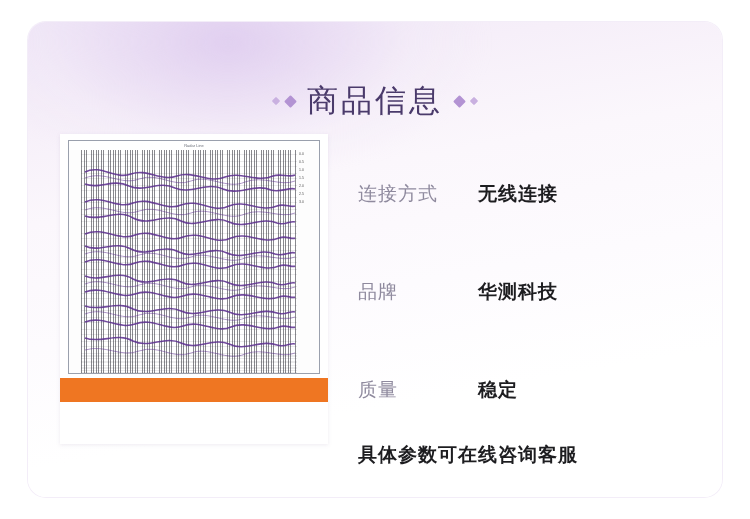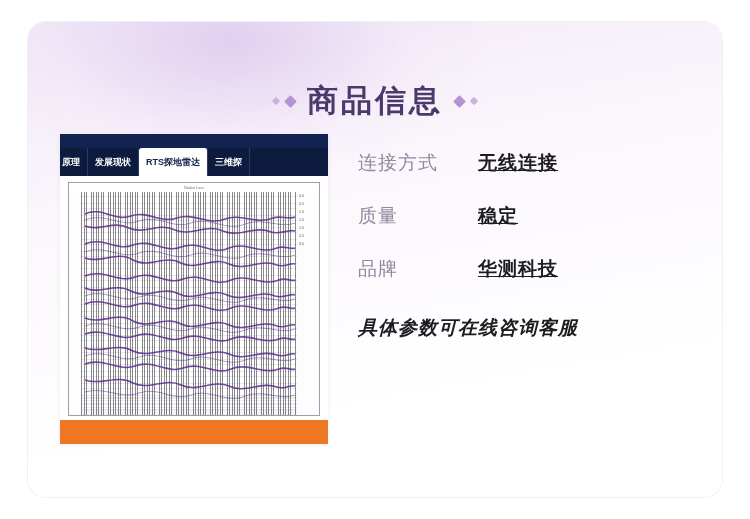--- a/index.html
+++ b/index.html
@@ -45,21 +45,21 @@
     left: 0;
     top: 58px;
     width: 694px;
     display: flex;
     align-items: center;
     justify-content: center;
     gap: 12px;
   }
   .title-text {
     font-size: 31px;
-    font-weight: bold;
+    font-weight: normal;
     color: #4a3a6b;
     letter-spacing: 3px;
     font-family: "Liberation Sans", sans-serif;
   }
   .diamond-group {
     display: flex;
     align-items: center;
     gap: 7px;
   }
   .diamond {
@@ -212,43 +212,42 @@
     background: #ef7622;
   }
   .table-col {
     flex: 1;
     padding-left: 30px;
     padding-top: 2px;
     box-sizing: border-box;
   }
   .spec-row {
     display: flex;
-    align-items: center;
+    align-items: flex-start;
     height: 53px;
+    margin-top: 45px;
   }
   .spec-label {
     width: 120px;
     font-size: 19px;
     color: #8f8a9e;
     letter-spacing: 1px;
   }
   .spec-value {
     font-size: 19px;
     color: #1d1d20;
     font-weight: bold;
     letter-spacing: 1px;
-    text-decoration: underline;
   }
   .spec-note {
-    margin-top: 20px;
+    margin-top: 12px;
     font-size: 19px;
     color: #1d1d20;
     font-weight: bold;
     letter-spacing: 1px;
-    font-style: italic;
   }
 </style>
 </head>
 <body>
 
 <div class="page">
   <div class="card">
     <div class="card-glow"></div>
 
     <div class="title-row">
@@ -261,37 +260,20 @@
         <span class="diamond"></span>
         <span class="diamond small"></span>
       </span>
     </div>
 
     <div class="content">
 
       <div class="img-col">
         <div class="screenshot">
 
-          <div class="ss-topbar">
-            <div class="strip"></div>
-            <div class="tabs">
-              <div class="tab cut-left">
-                <span>原理</span>
-              </div>
-              <div class="tab">
-                <span>发展现状</span>
-              </div>
-              <div class="tab active">
-                <span>RTS探地雷达</span>
-              </div>
-              <div class="tab">
-                <span>三维探</span>
-              </div>
-            </div>
-          </div>
 
           <div class="ss-body">
             <div class="radar">
               <div class="radar-head">Radar Line</div>
               <div class="radar-left"></div>
               <div class="radar-right">
                 <div class="rlabel">0.0</div>
                 <div class="rlabel">0.5</div>
                 <div class="rlabel">1.0</div>
                 <div class="rlabel">1.5</div>
@@ -334,25 +316,25 @@
           <div class="ss-bottom"></div>
         </div>
       </div>
 
       <div class="table-col">
         <div class="spec-row">
           <span class="spec-label">连接方式</span>
           <span class="spec-value">无线连接</span>
         </div>
         <div class="spec-row">
+          <span class="spec-label">品牌</span>
+          <span class="spec-value">华测科技</span>
+        </div>
+        <div class="spec-row">
           <span class="spec-label">质量</span>
           <span class="spec-value">稳定</span>
         </div>
-        <div class="spec-row">
-          <span class="spec-label">品牌</span>
-          <span class="spec-value">华测科技</span>
-        </div>
         <div class="spec-note">具体参数可在线咨询客服</div>
       </div>
 
     </div>
   </div>
 </div>
 
 </body></html>

